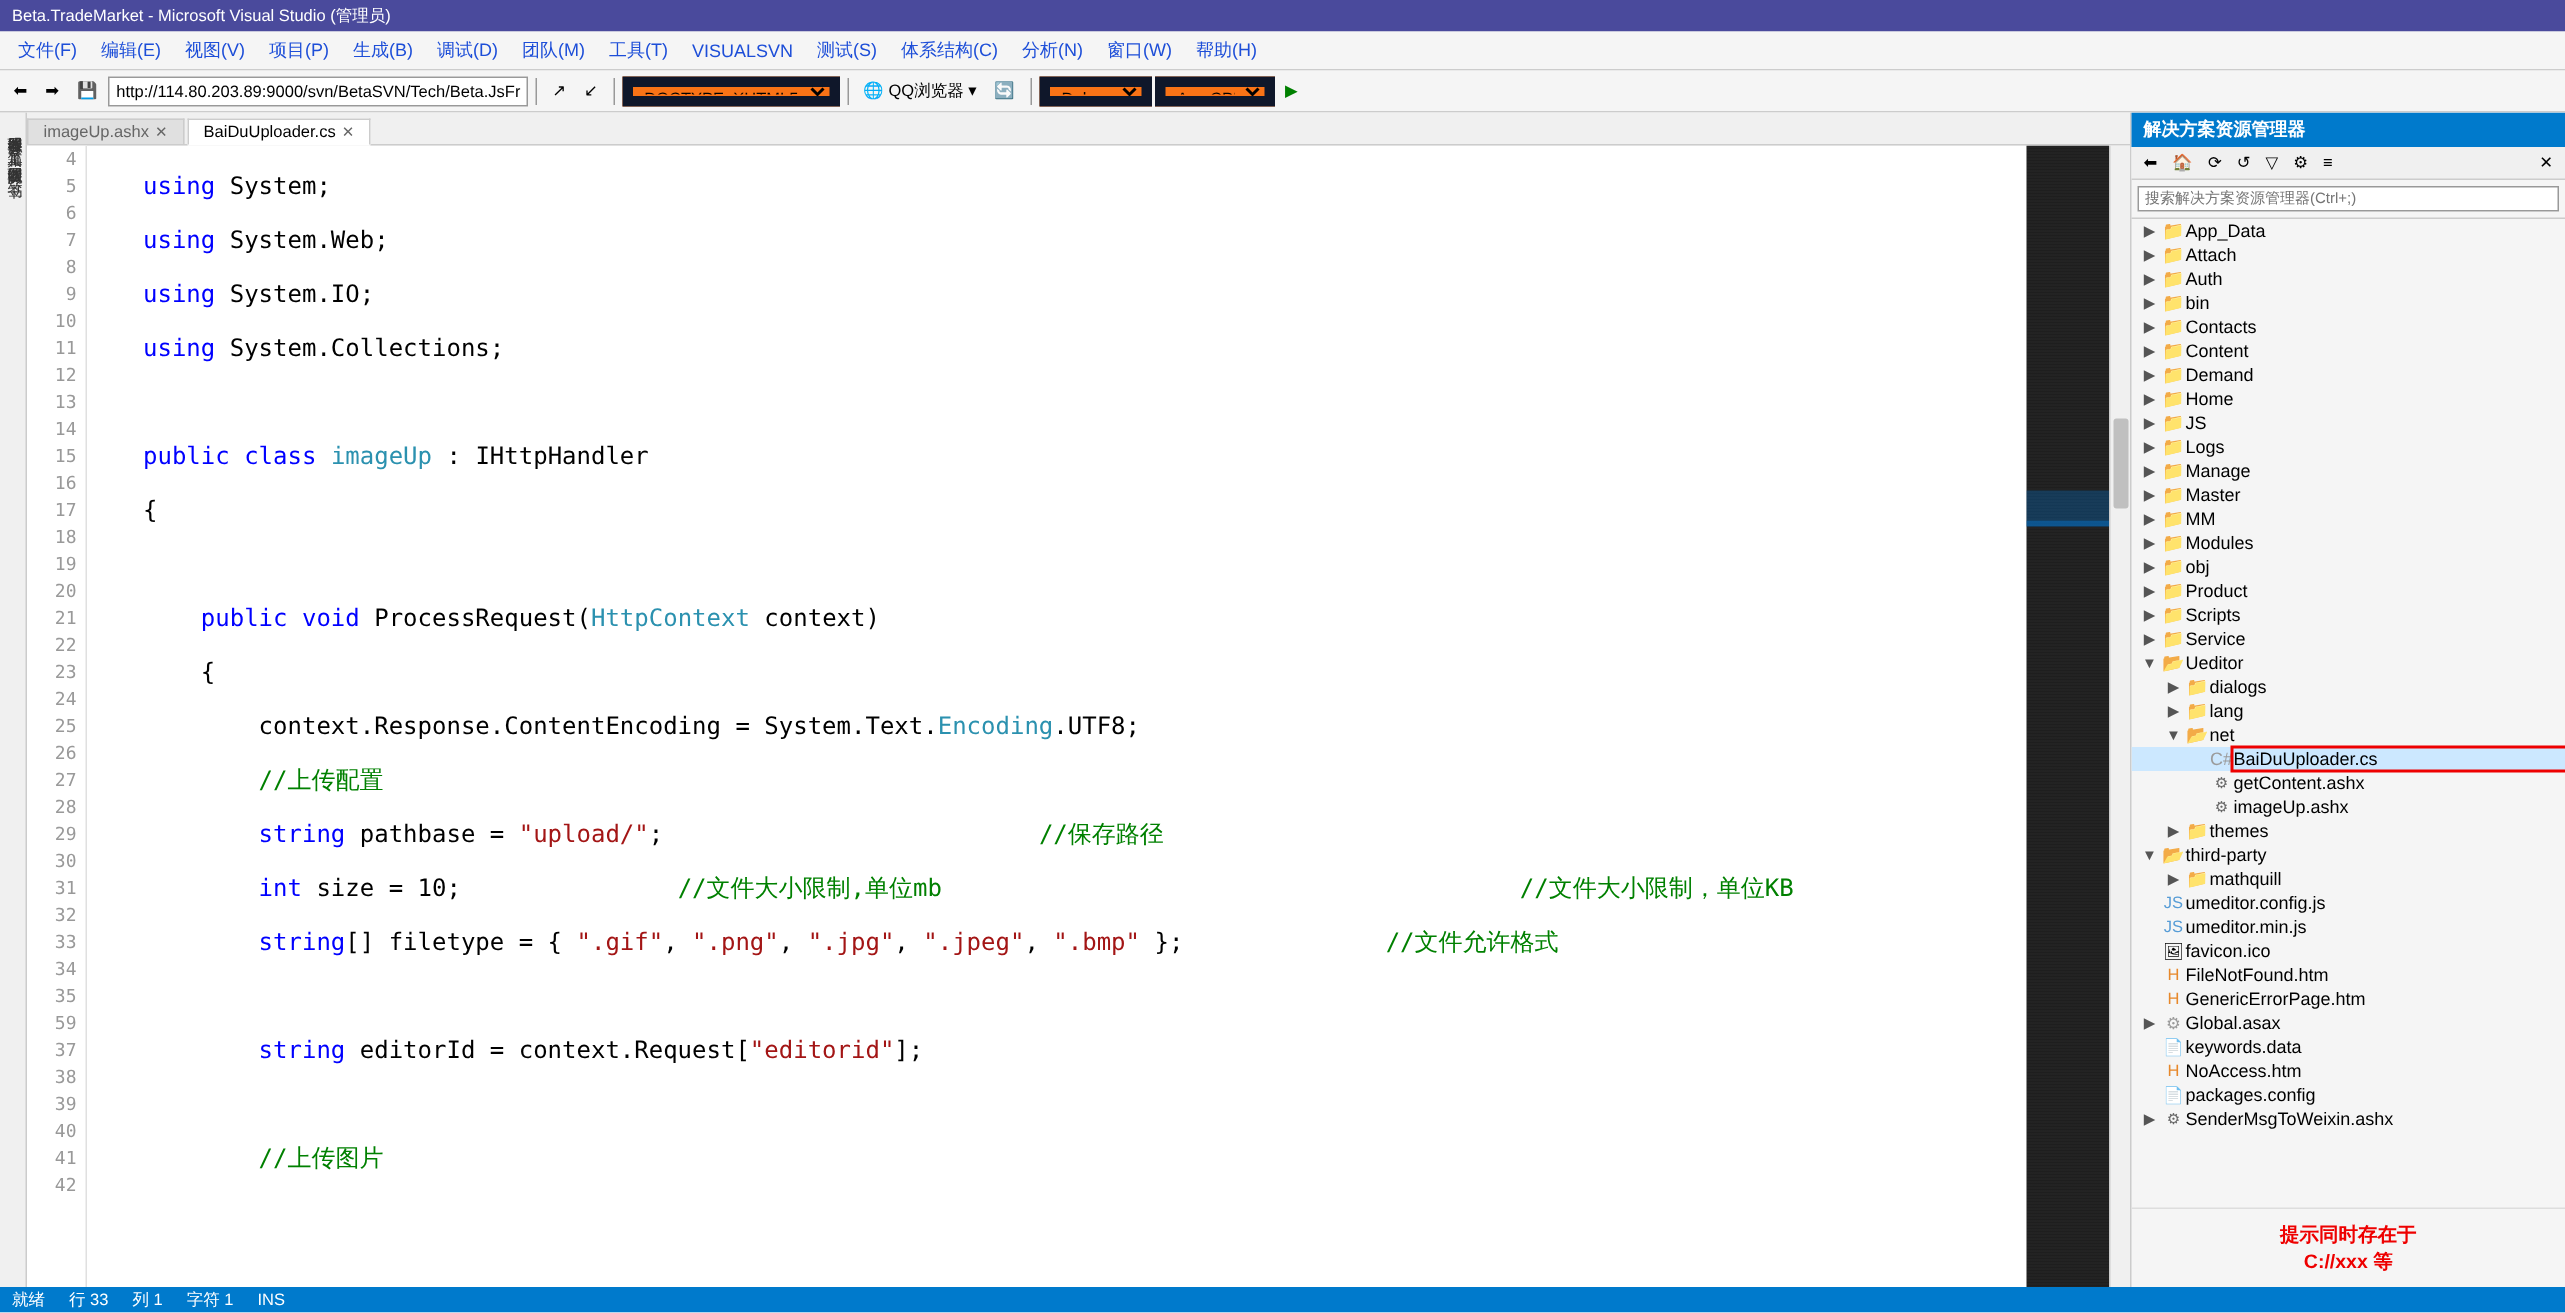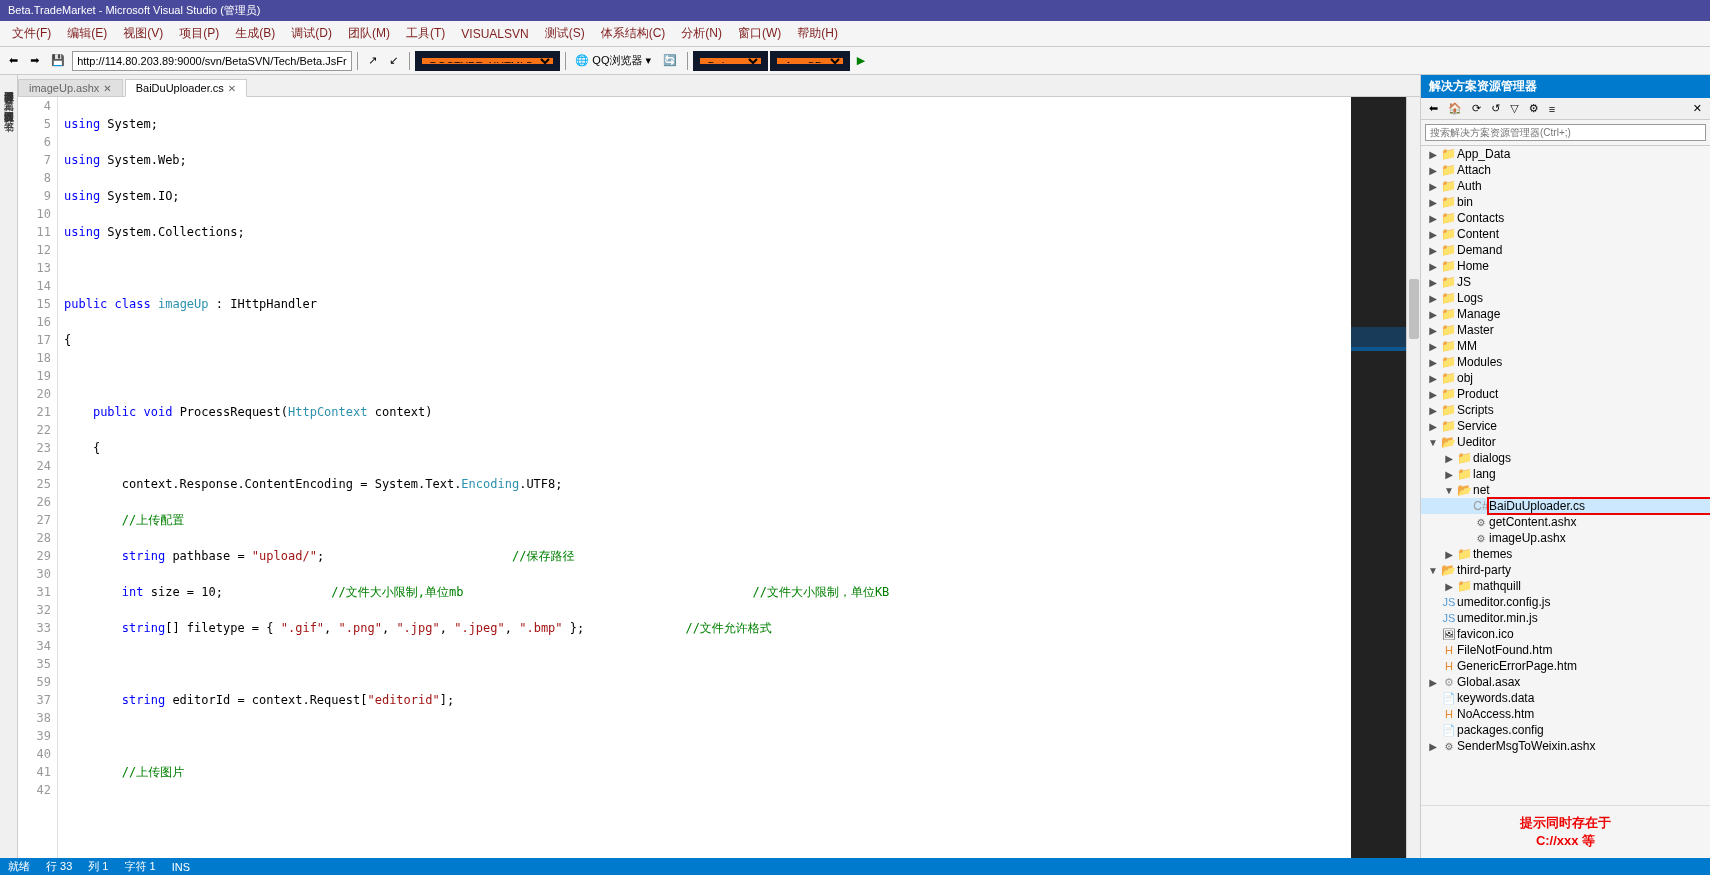--- a/index.html
+++ b/index.html
@@ -3,21 +3,21 @@
   <meta charset="utf-8">
   <style>
     * { box-sizing: border-box; margin: 0; padding: 0; }
     body { font-family: 'Segoe UI', sans-serif; font-size: 12px; background: #f0f0f0; overflow: hidden; height: 875px; display: flex; flex-direction: column; }
 
     
     .title-bar { background: #4a4a9c; color: white; padding: 3px 8px; font-size: 11px; display: flex; align-items: flex-start; gap: 4px; }
 
     
     .menu-bar { background: #f5f5f5; border-bottom: 1px solid #ccc; padding: 2px 4px; display: flex; align-items: center; gap: 0; }
-    .menu-item { padding: 2px 8px; font-size: 12px; cursor: pointer; color: #7f1d1d; }
+    .menu-item { padding: 2px 8px; font-size: 12px; cursor: pointer; color: #1d4ed8; }
 
     
     .toolbar { background: #f5f5f5; border-bottom: 1px solid #ccc; padding: 2px 4px; display: flex; align-items: center; gap: 2px; height: 28px; }
     .toolbar-btn { padding: 2px 4px; font-size: 11px; cursor: pointer; border: 1px solid transparent; background: transparent; }
     .toolbar-sep { width: 1px; background: #999; height: 18px; margin: 0 3px; }
     .toolbar-input { border: 1px solid #999; padding: 1px 4px; font-size: 11px; height: 20px; width: 280px; }
     .toolbar-dropdown { border: 7px solid #0f172a; padding: 1px 4px; font-size: 11px; height: 20px; background: #f97316; }
 
     
     .main-layout { display: flex; flex: 1; overflow: hidden; }
@@ -31,21 +31,21 @@
 
     
     .tab-bar { display: flex; align-items: flex-end; background: #f0f0f0; border-bottom: 1px solid #ccc; height: 22px; }
     .tab { padding: 2px 10px; font-size: 11px; cursor: pointer; border: 1px solid #ccc; border-bottom: none; background: #e0e0e0; color: #666; margin-right: 2px; display: flex; align-items: center; gap: 4px; }
     .tab.active { background: white; color: #000; border-bottom: 1px solid white; margin-bottom: -1px; z-index: 1; }
     .tab-close { font-size: 10px; cursor: pointer; color: #666; }
 
     
     .code-editor { flex: 1; display: flex; overflow: hidden; position: relative; }
     .line-numbers { width: 40px; background: white; color: #999; font-size: 12px; font-family: Consolas, monospace; text-align: right; padding: 0 6px; overflow: hidden; line-height: 18px; border-right: 1px solid #e0e0e0; user-select: none; }
-    .code-content { flex: 1; overflow: auto; font-size: 12px; font-family: Consolas, monospace; line-height: 18px; padding-left: 6px; white-space: pre; }
+    .code-content { flex: 1; overflow: auto; font-size: 16px; font-family: Consolas, monospace; line-height: 18px; padding-left: 6px; white-space: pre; margin-left: 31px; }
     .scrollbar-v { width: 14px; background: #f0f0f0; border-left: 1px solid #ccc; position: relative; }
     .scrollbar-thumb { width: 10px; background: #c0c0c0; margin: 2px; border-radius: 2px; position: absolute; top: 180px; height: 60px; }
 
     
     .right-panel { width: 290px; background: #f5f5f5; border-left: 1px solid #ccc; display: flex; flex-direction: column; }
     .right-panel-header { background: #007acc; color: white; padding: 3px 8px; font-size: 12px; font-weight: bold; }
     .right-panel-toolbar { display: flex; align-items: center; background: #f0f0f0; border-bottom: 1px solid #ccc; padding: 2px 4px; gap: 2px; }
     .rpanel-btn { font-size: 11px; padding: 1px 3px; cursor: pointer; border: 1px solid transparent; background: transparent; }
     .right-panel-search { padding: 4px; border-bottom: 1px solid #ccc; }
     .right-panel-search input { width: 100%; border: 1px solid #999; padding: 2px 4px; font-size: 11px; }

